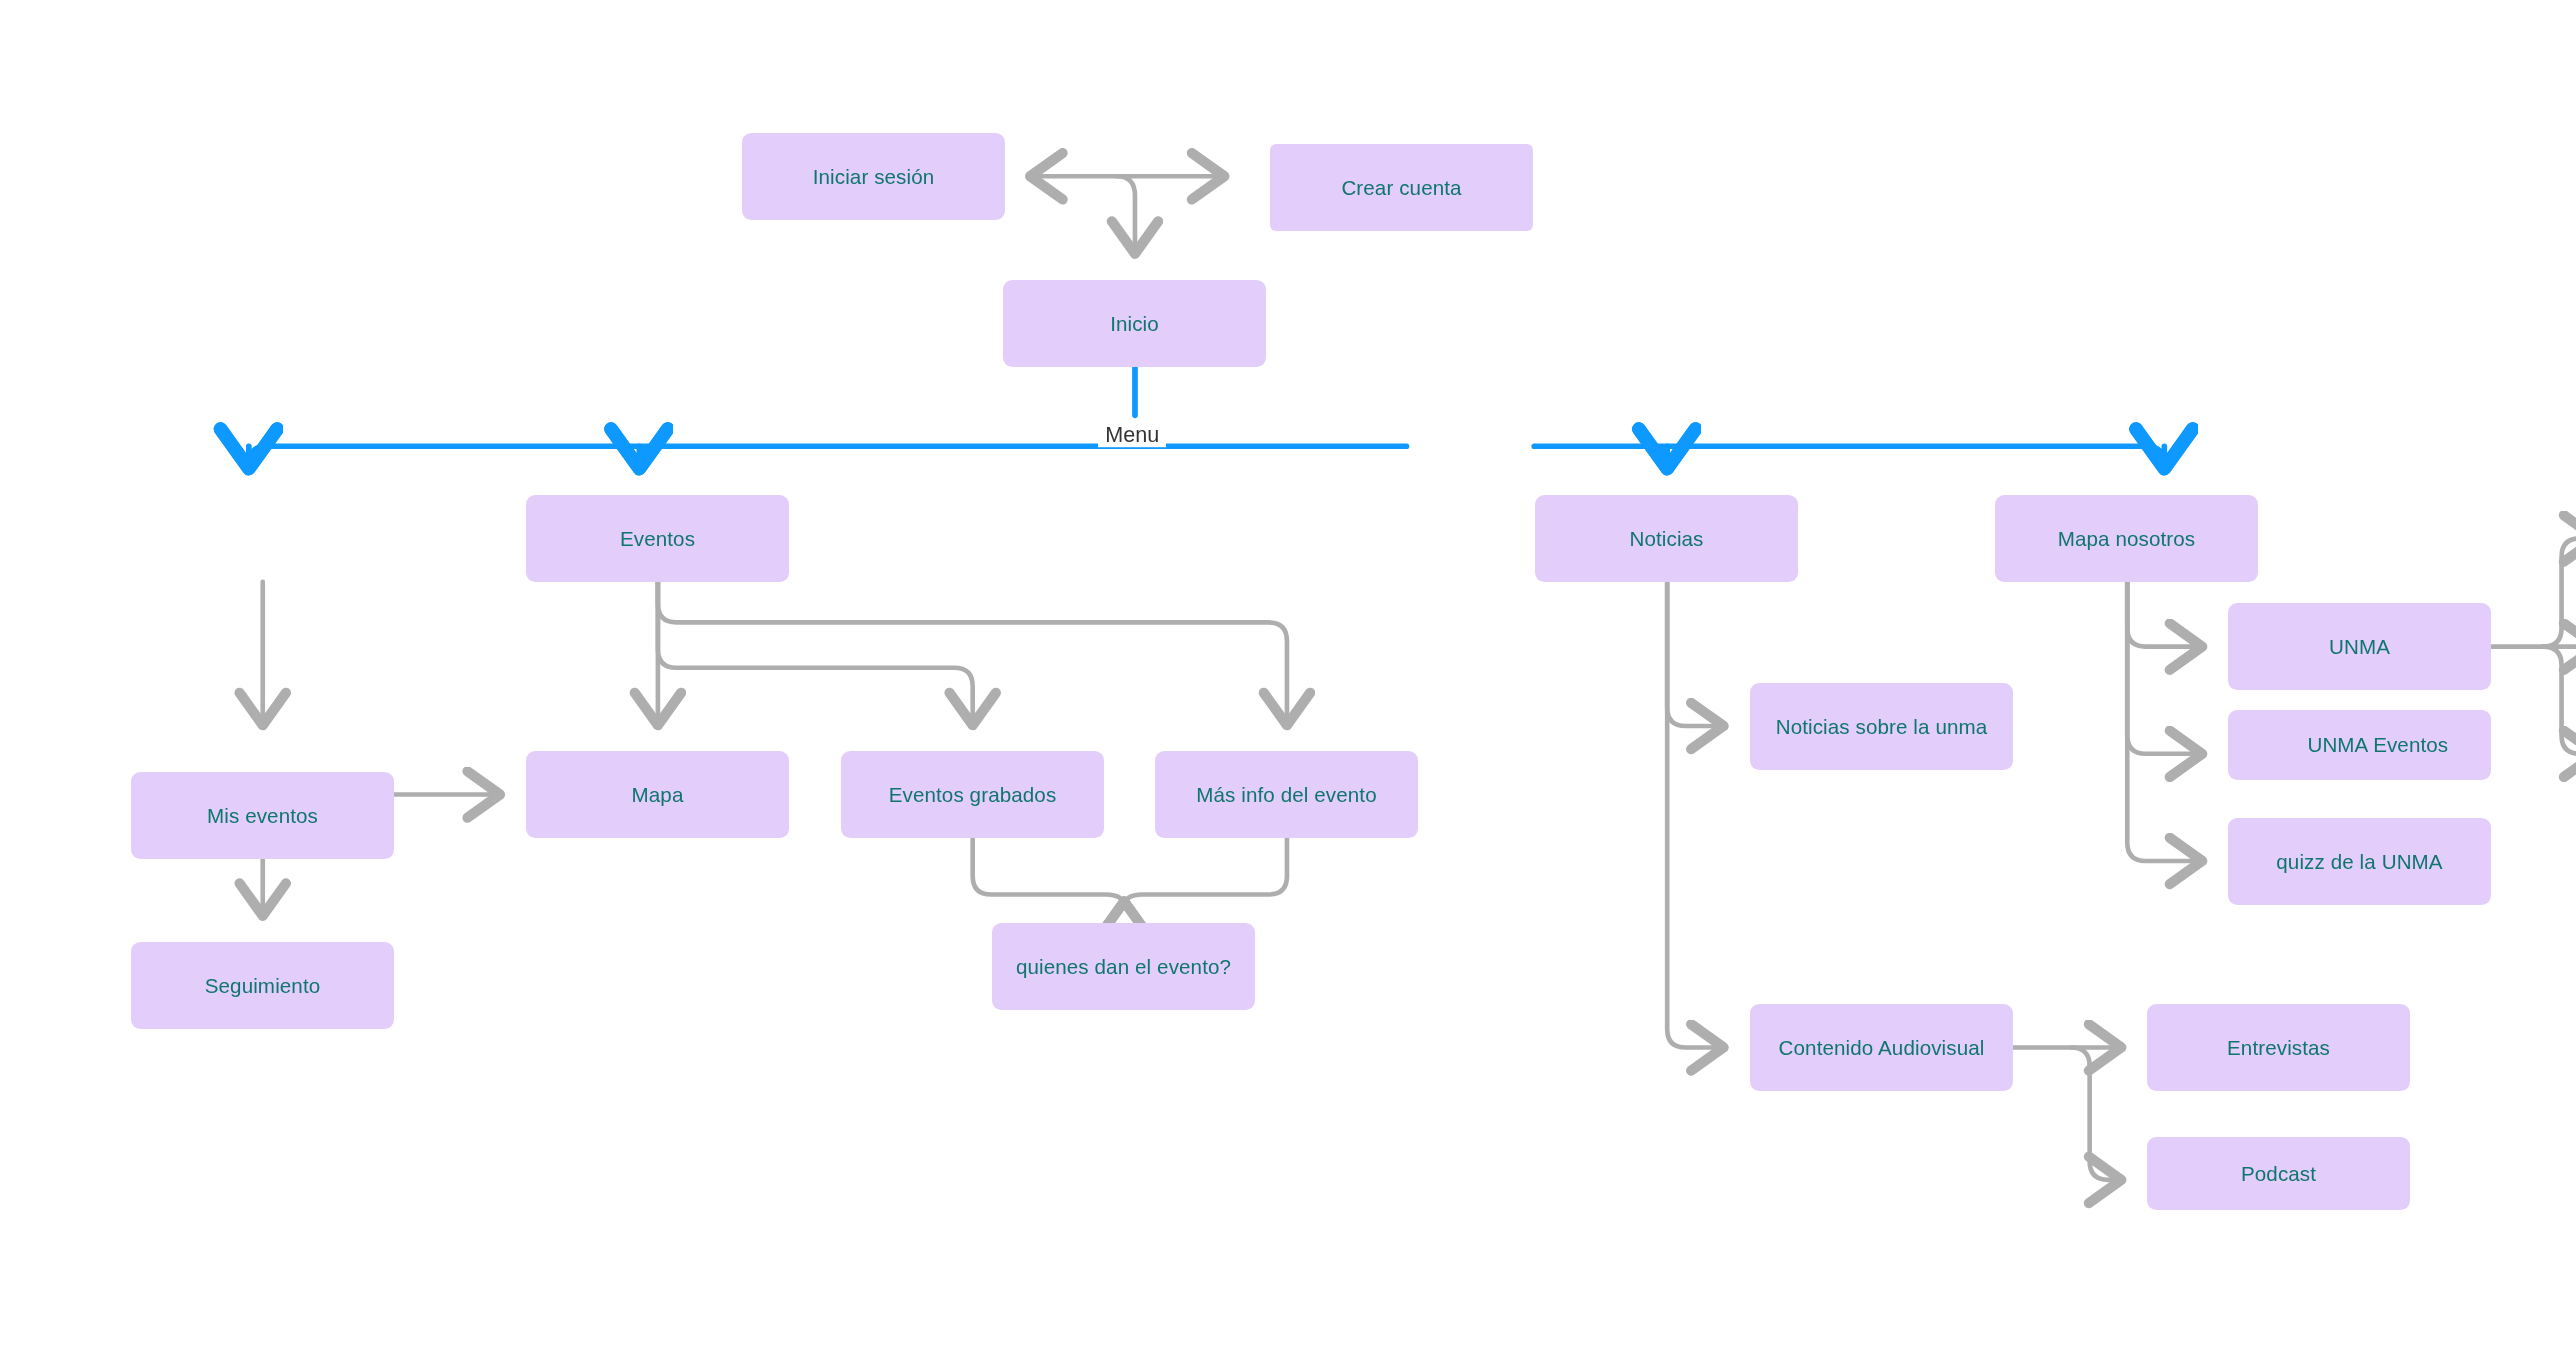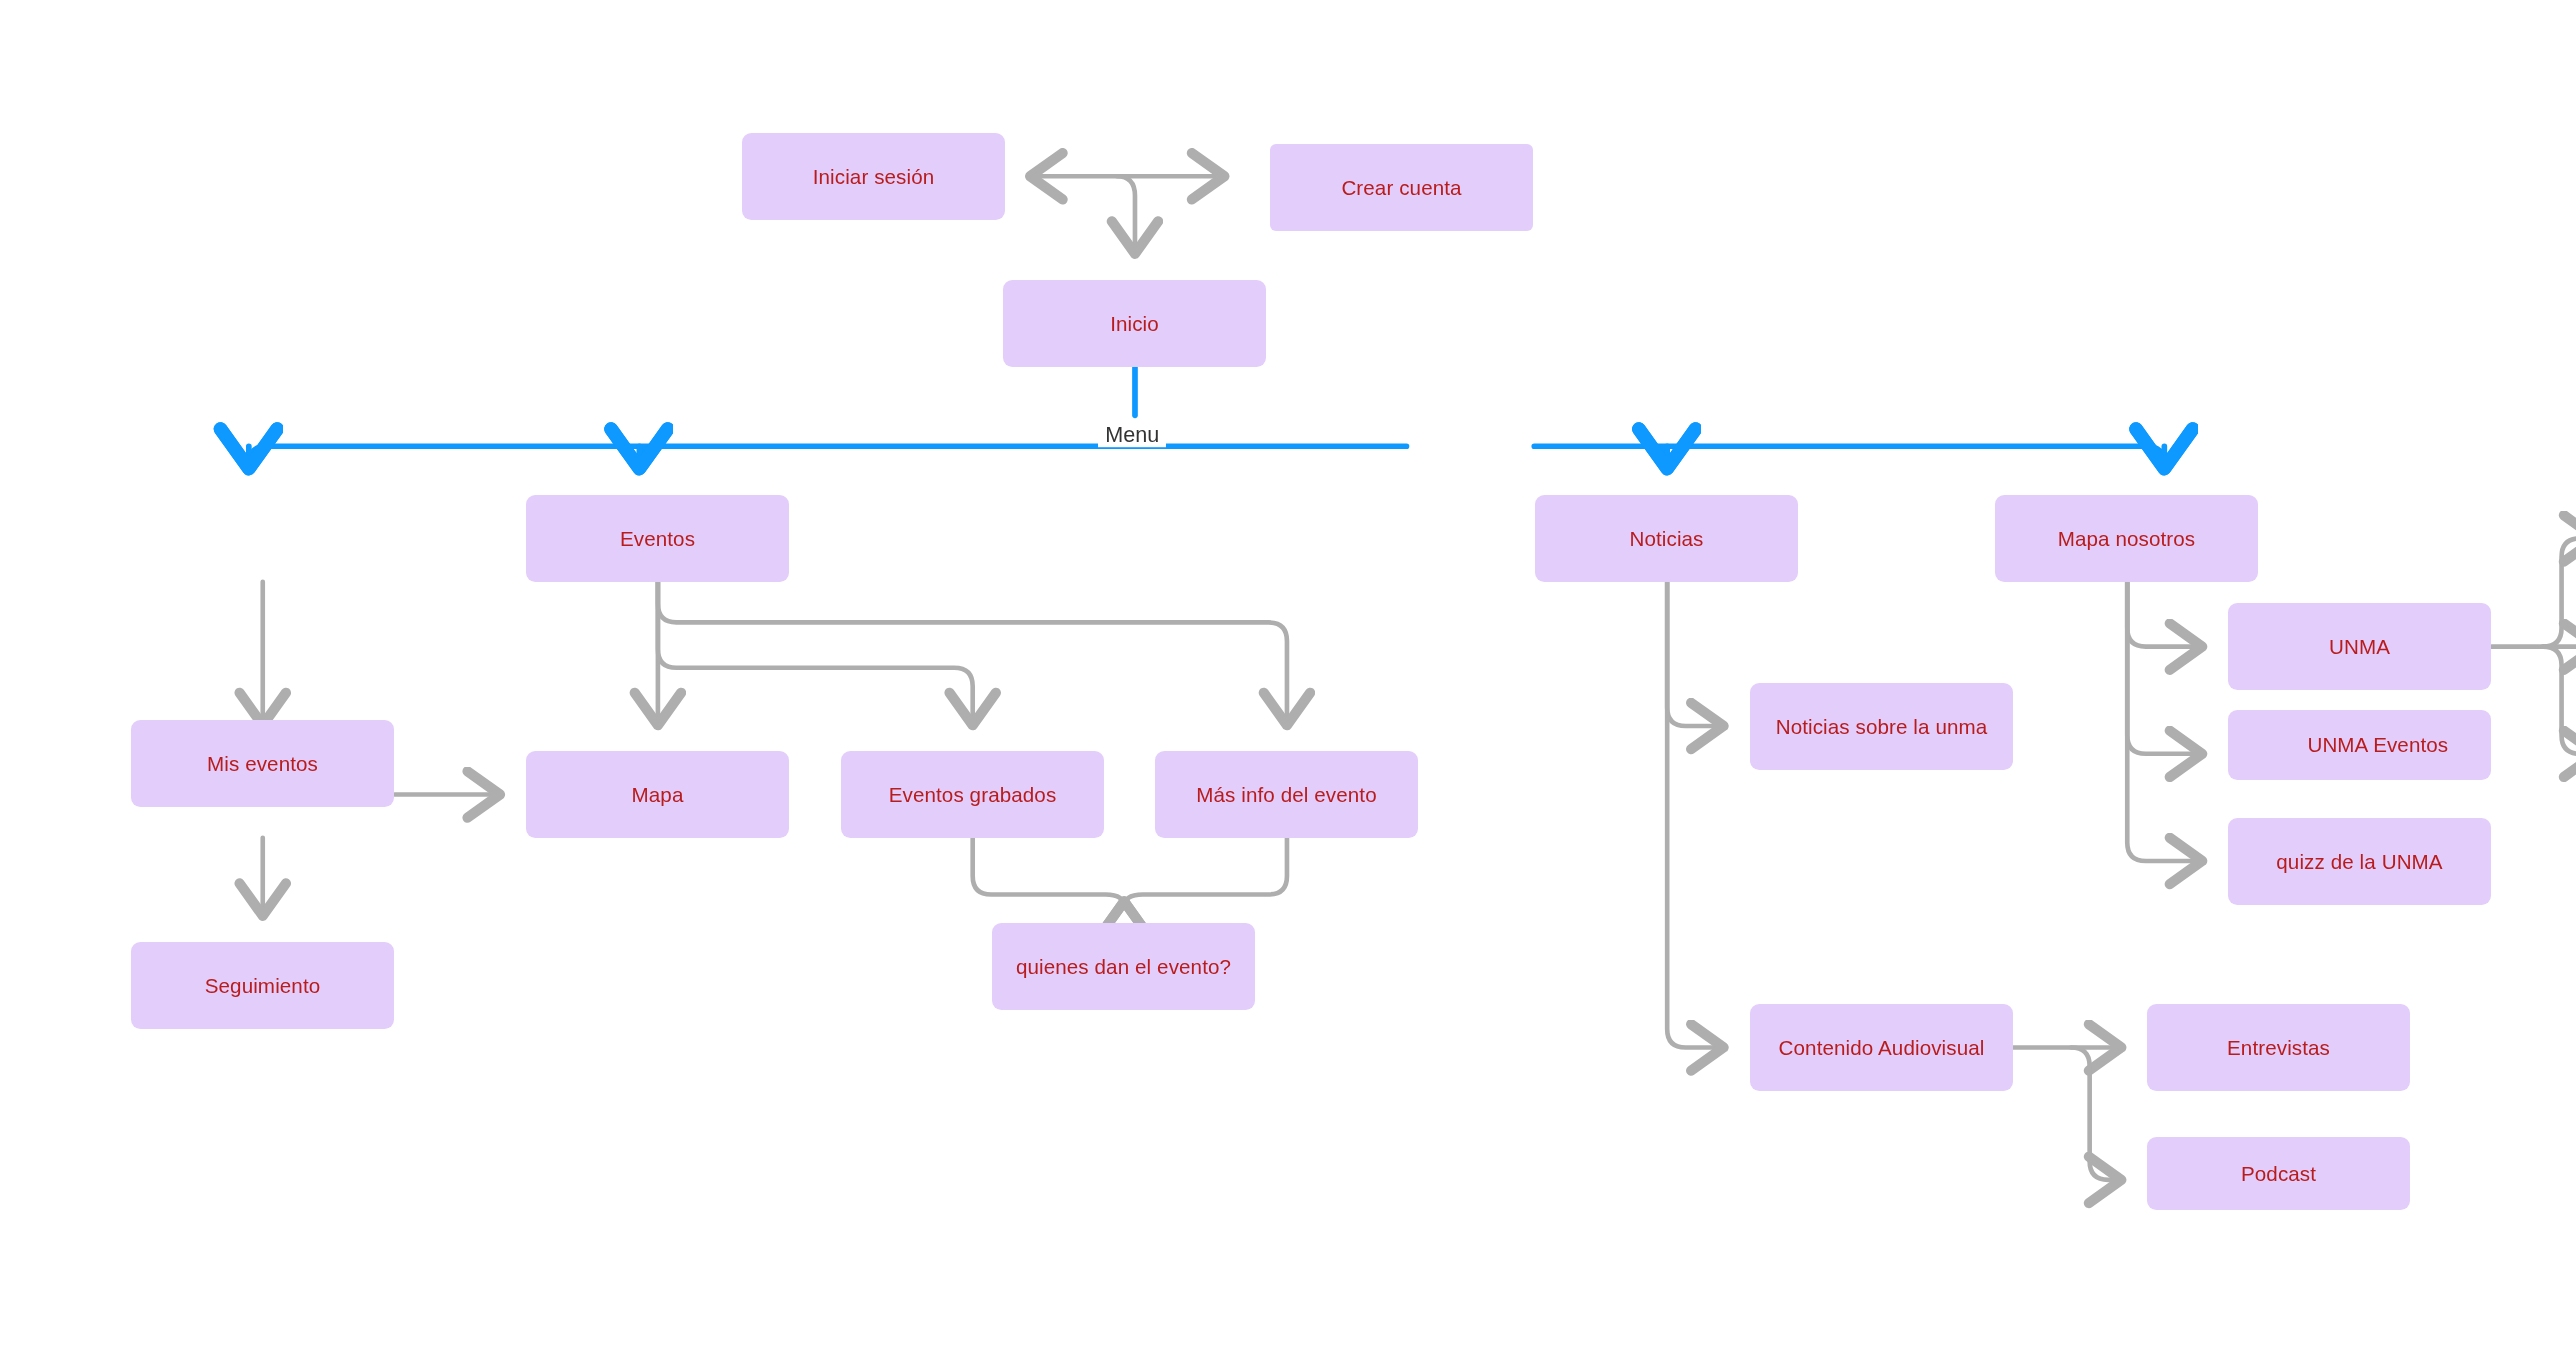--- a/index.html
+++ b/index.html
@@ -26,21 +26,21 @@
     pointer-events: none;
   }
   .node {
     position: absolute;
     background: #E3CDFB;
     border-radius: 9.3px;
     display: flex;
     align-items: center;
     justify-content: center;
     text-align: center;
-    color: #b91c1c;
+    color: #0f766e;
     font-size: 20.6px;
     font-weight: 400;
     line-height: 1.25;
     padding: 3.1px 9.3px;
     letter-spacing: 0.1px;
   }
   .edge-label {
     position: absolute;
     background: #ffffff;
     color: #333333;
@@ -140,21 +140,21 @@
 
 
   <div class="node" style="left:526px; top:495px; width:263px; height:87px;">Eventos</div>
 
   <div class="node" style="left:1535px; top:495px; width:263px; height:87px;">Noticias</div>
 
   <div class="node" style="left:1995px; top:495px; width:263px; height:87px;">Mapa nosotros</div>
 
   <div class="node" style="left:2228px; top:603px; width:263px; height:87px;">UNMA</div>
 
-  <div class="node" style="left:131px; top:720px; width:263px; height:87px;">Mis eventos</div>
+  <div class="node" style="left:131px; top:772px; width:263px; height:87px;">Mis eventos</div>
 
   <div class="node" style="left:526px; top:751px; width:263px; height:87px;">Mapa</div>
 
   <div class="node" style="left:841px; top:751px; width:263px; height:87px;">Eventos grabados</div>
 
   <div class="node" style="left:1155px; top:751px; width:263px; height:87px;">Más info del evento</div>
 
   <div class="node" style="left:1750px; top:683px; width:263px; height:87px;">Noticias sobre la unma</div>
 
   <div class="node" style="left:2228px; top:710px; width:263px; height:70px;padding-left:46px;">UNMA Eventos</div>

